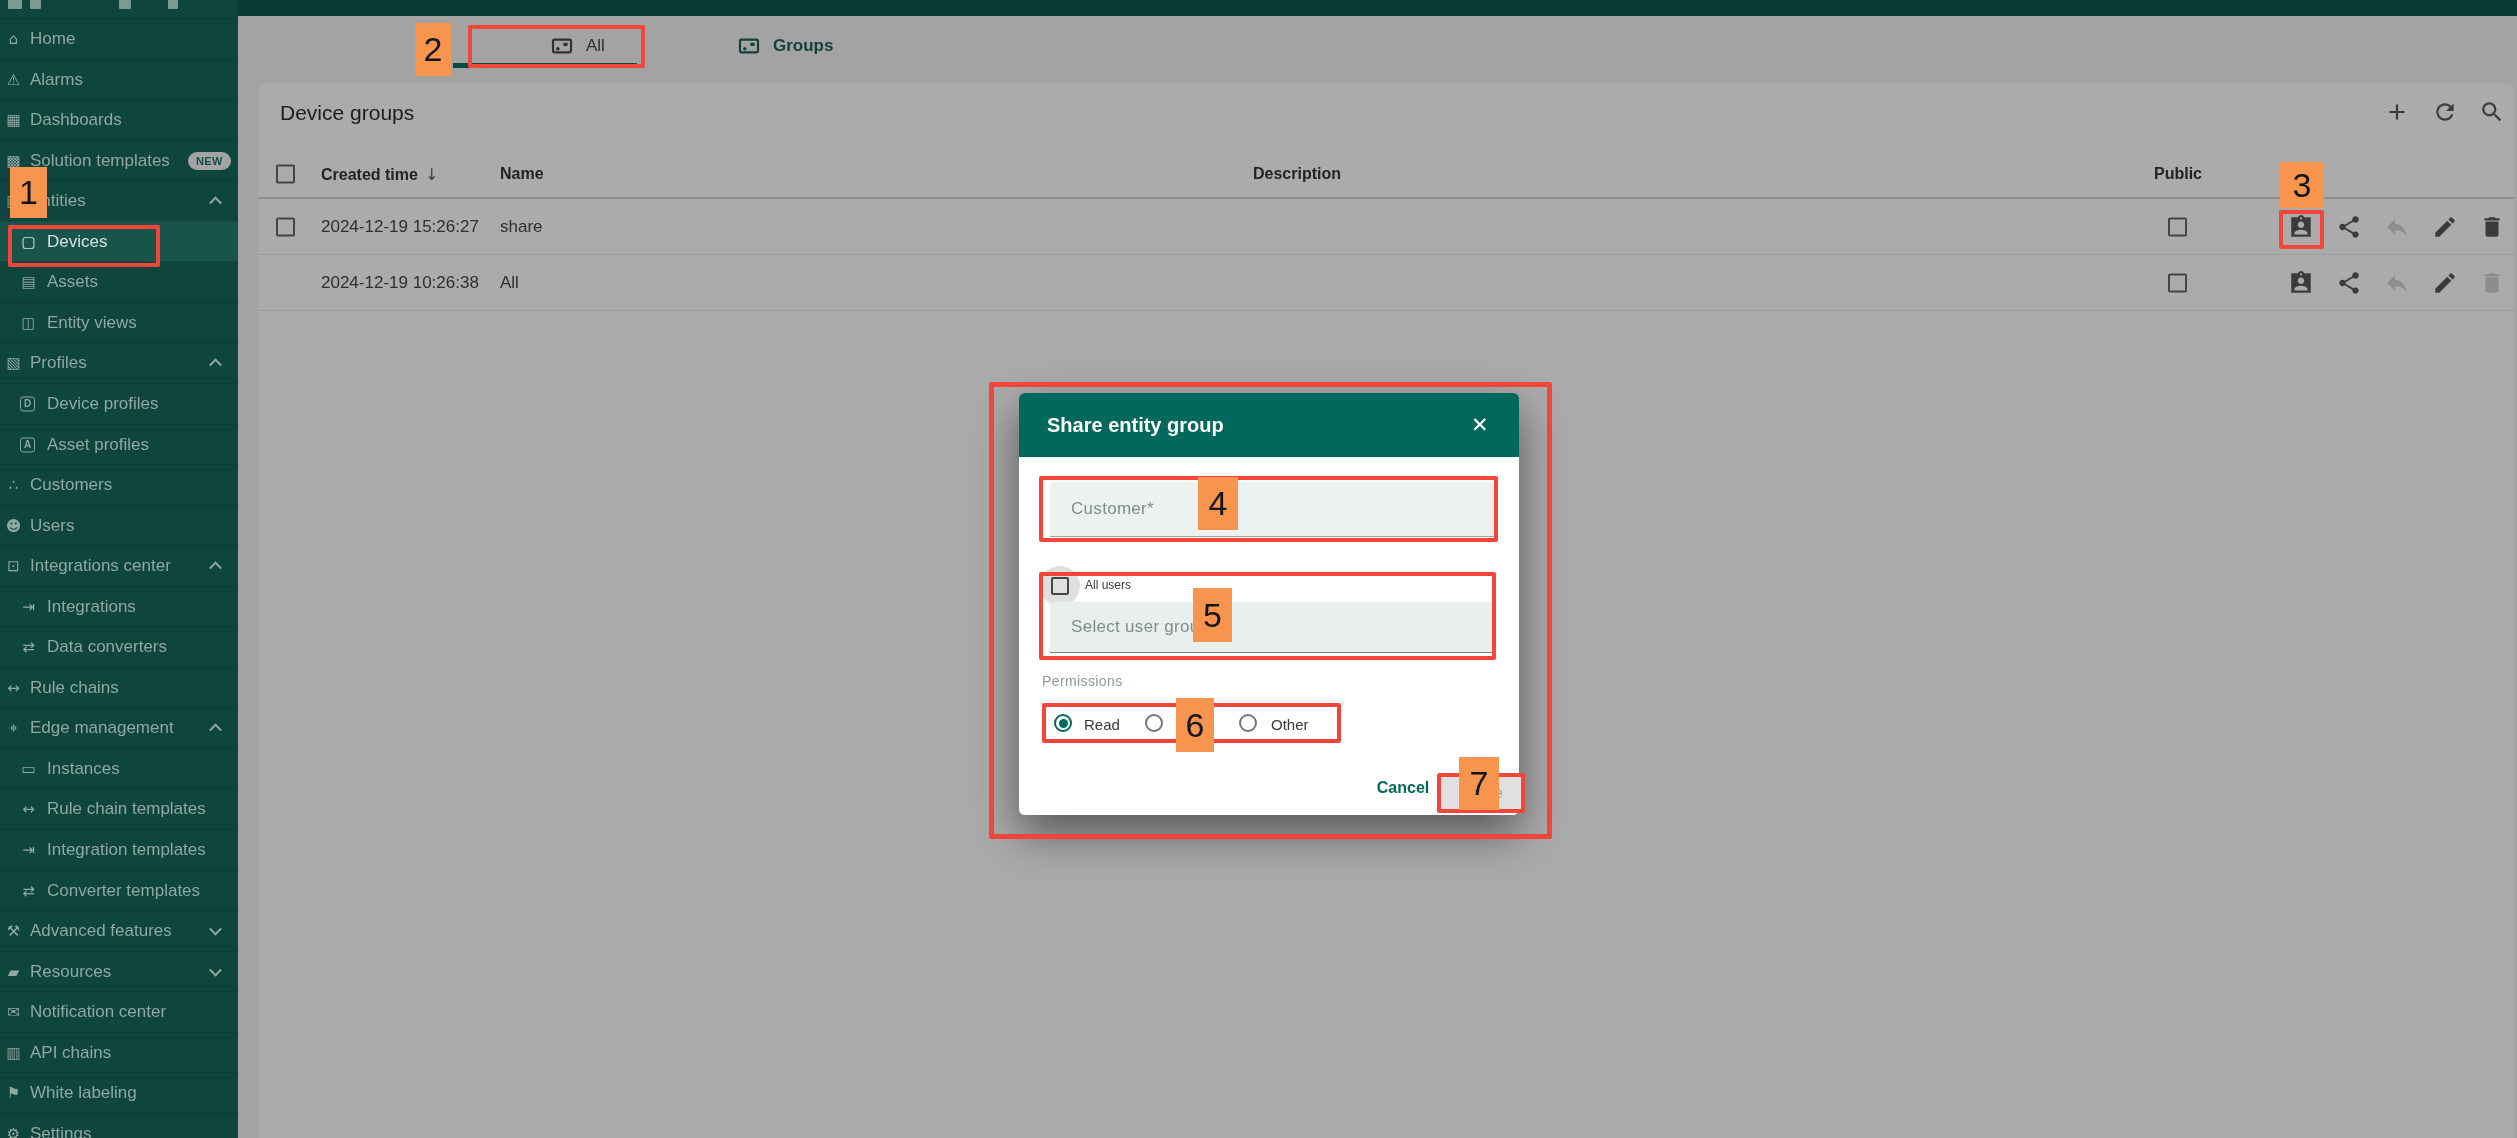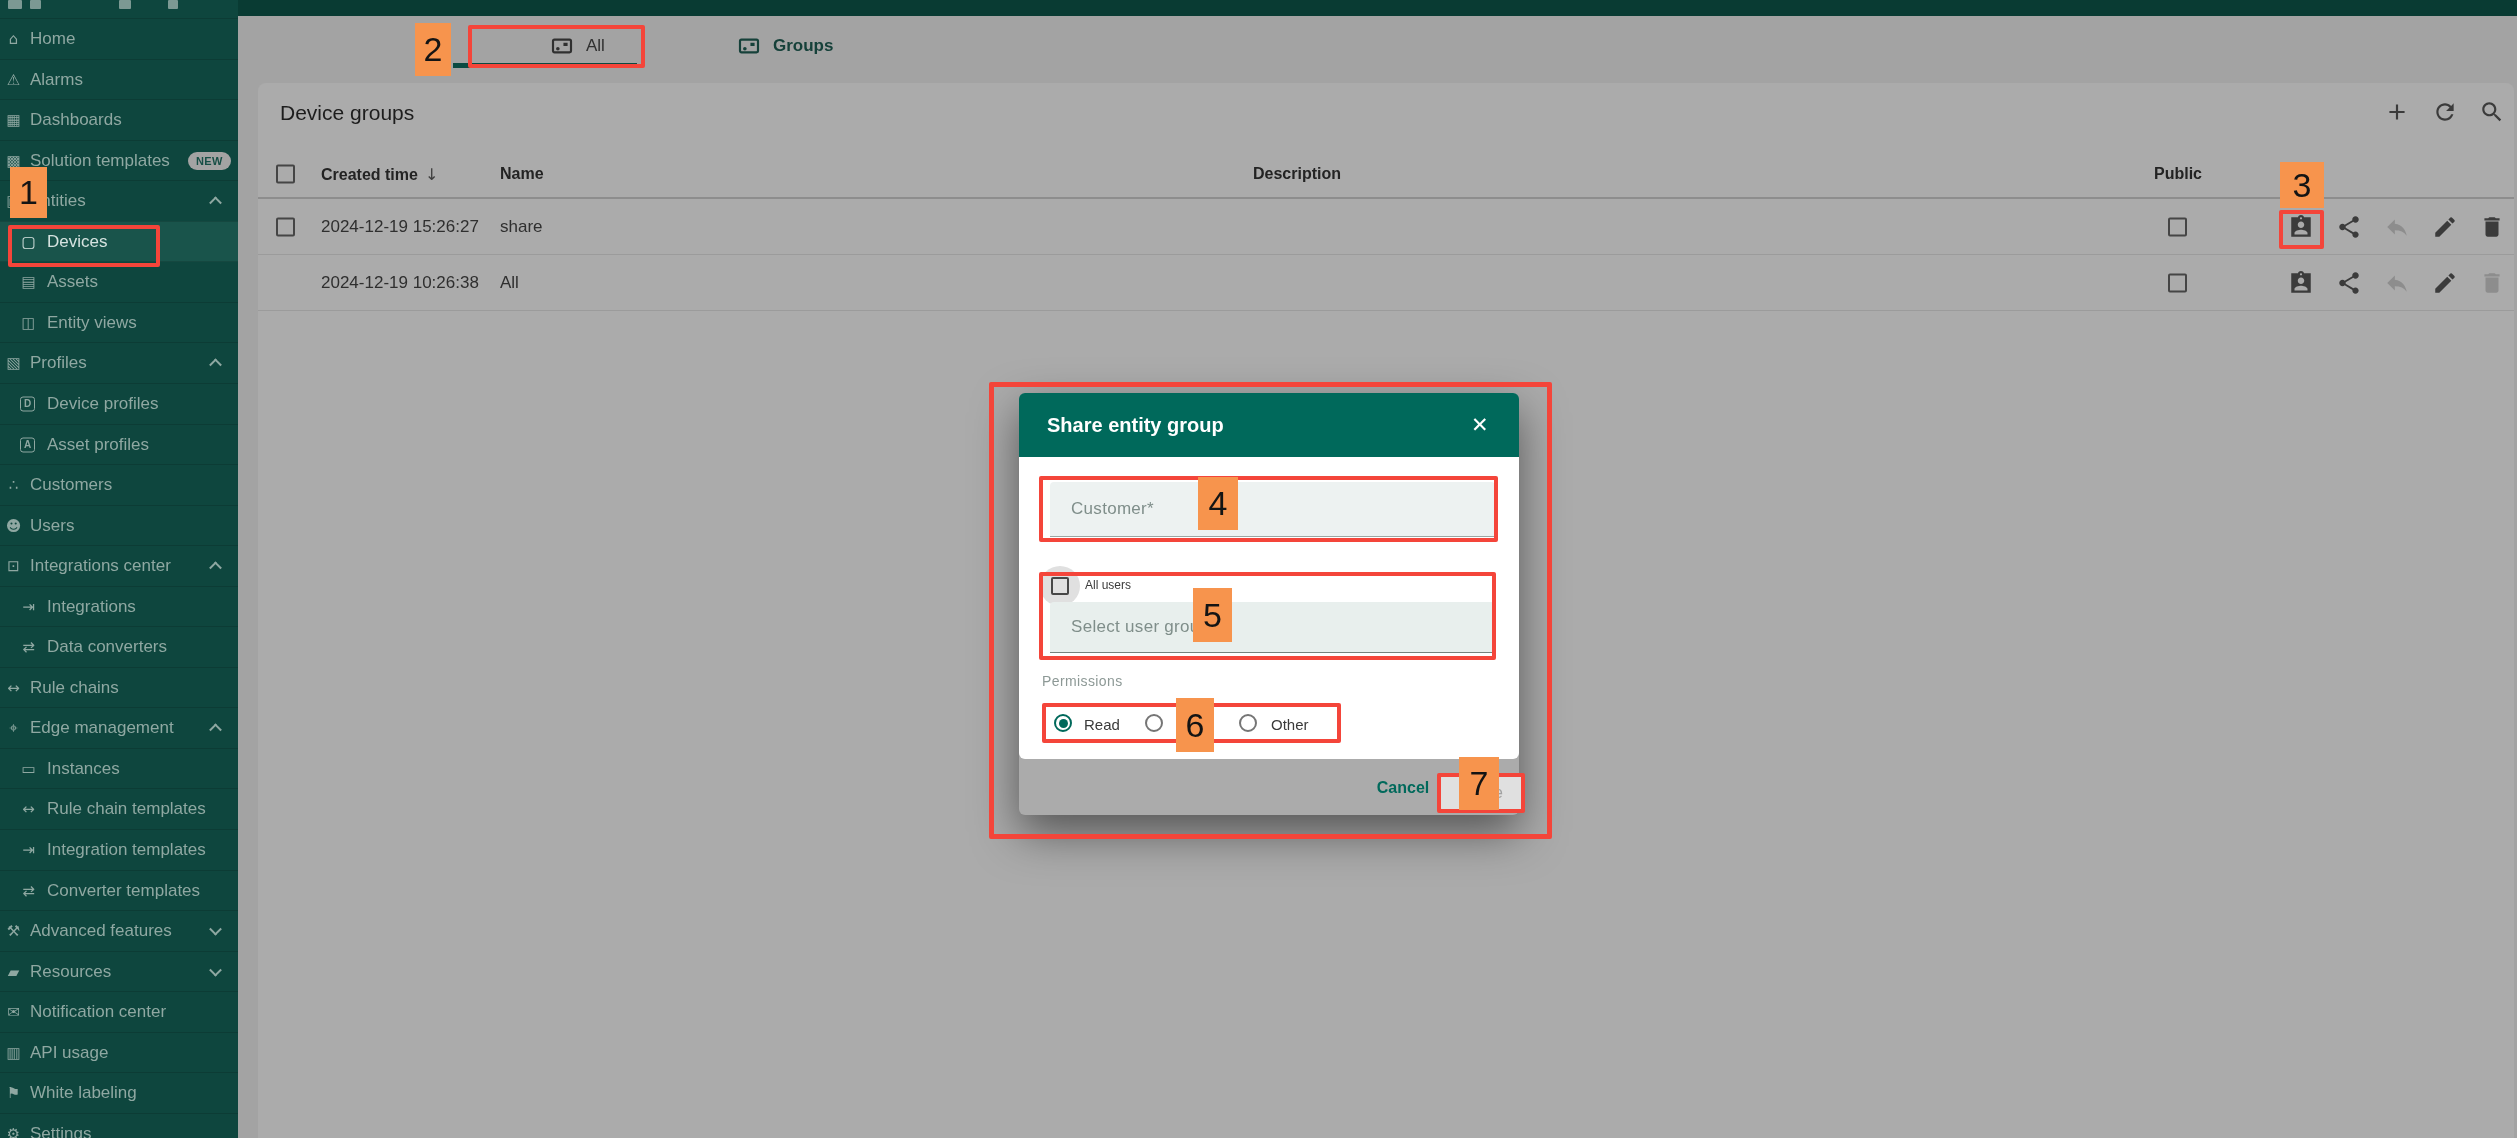--- a/index.html
+++ b/index.html
@@ -59,21 +59,21 @@
 
   
   #dialog{position:absolute;left:1019px;top:393px;width:500px;height:422px;z-index:40;
           box-shadow:0 18px 45px rgba(0,0,0,.5);border-radius:6px;}
   #dlg-head{position:absolute;left:0;top:0;width:500px;height:64px;background:#00695b;
             border-radius:6px 6px 0 0;}
   #dlg-title{position:absolute;left:28px;top:50%;transform:translateY(-50%);
              color:#ffffff;font-size:20px;font-weight:700;}
   #dlg-close{position:absolute;left:452px;top:50%;transform:translateY(-50%);color:#ffffff;
              font-size:21px;font-weight:600;cursor:pointer;font-family:"DejaVu Sans",sans-serif;}
-  #dlg-body{position:absolute;left:0;top:64px;width:500px;height:302px;background:#ffffff;
+  #dlg-body{position:absolute;left:0;top:64px;width:500px;height:358px;background:#ffffff;
             border-radius:0 0 6px 6px;}
   .field{position:absolute;left:31px;width:445px;background:#edf2f1;border-radius:4px 4px 0 0;}
   .field-lbl{position:absolute;left:21px;top:50%;transform:translateY(-50%);
              color:#7f8e8a;font-size:17px;letter-spacing:.3px;}
   #fld-customer{top:25px;height:55px;border-bottom:1px solid #9aa6a3;}
   #fld-group{top:145px;height:51px;background:#e8efed;border-bottom:1px solid #75827e;}
   #ripple{position:absolute;left:21px;top:109px;width:40px;height:40px;border-radius:50%;background:#e0e0e0;}
   #chk-allusers{position:absolute;left:32px;top:120px;width:18px;height:18px;
                 border:2.2px solid #474747;border-radius:2px;cursor:pointer;}
   #lbl-allusers{position:absolute;left:66px;top:121px;font-size:12px;color:#3a3a3a;}
@@ -245,21 +245,21 @@
           <span class="nav-ico">▰</span>
           <span class="nav-lbl">Resources</span>
           <span class="chev down"></span>
         </div>
         <div class="nav-item" style="top: 975.2px;">
           <span class="nav-ico">✉</span>
           <span class="nav-lbl">Notification center</span>
         </div>
         <div class="nav-item" style="top: 1015.75px;">
           <span class="nav-ico">▥</span>
-          <span class="nav-lbl">API usage</span>
+          <span class="nav-lbl">API chains</span>
         </div>
         <div class="nav-item" style="top: 1056.3px;">
           <span class="nav-ico">⚑</span>
           <span class="nav-lbl">White labeling</span>
         </div>
         <div class="nav-item" style="top: 1096.85px;">
           <span class="nav-ico">⚙</span>
           <span class="nav-lbl">Settings</span>
         </div>
       </nav>

